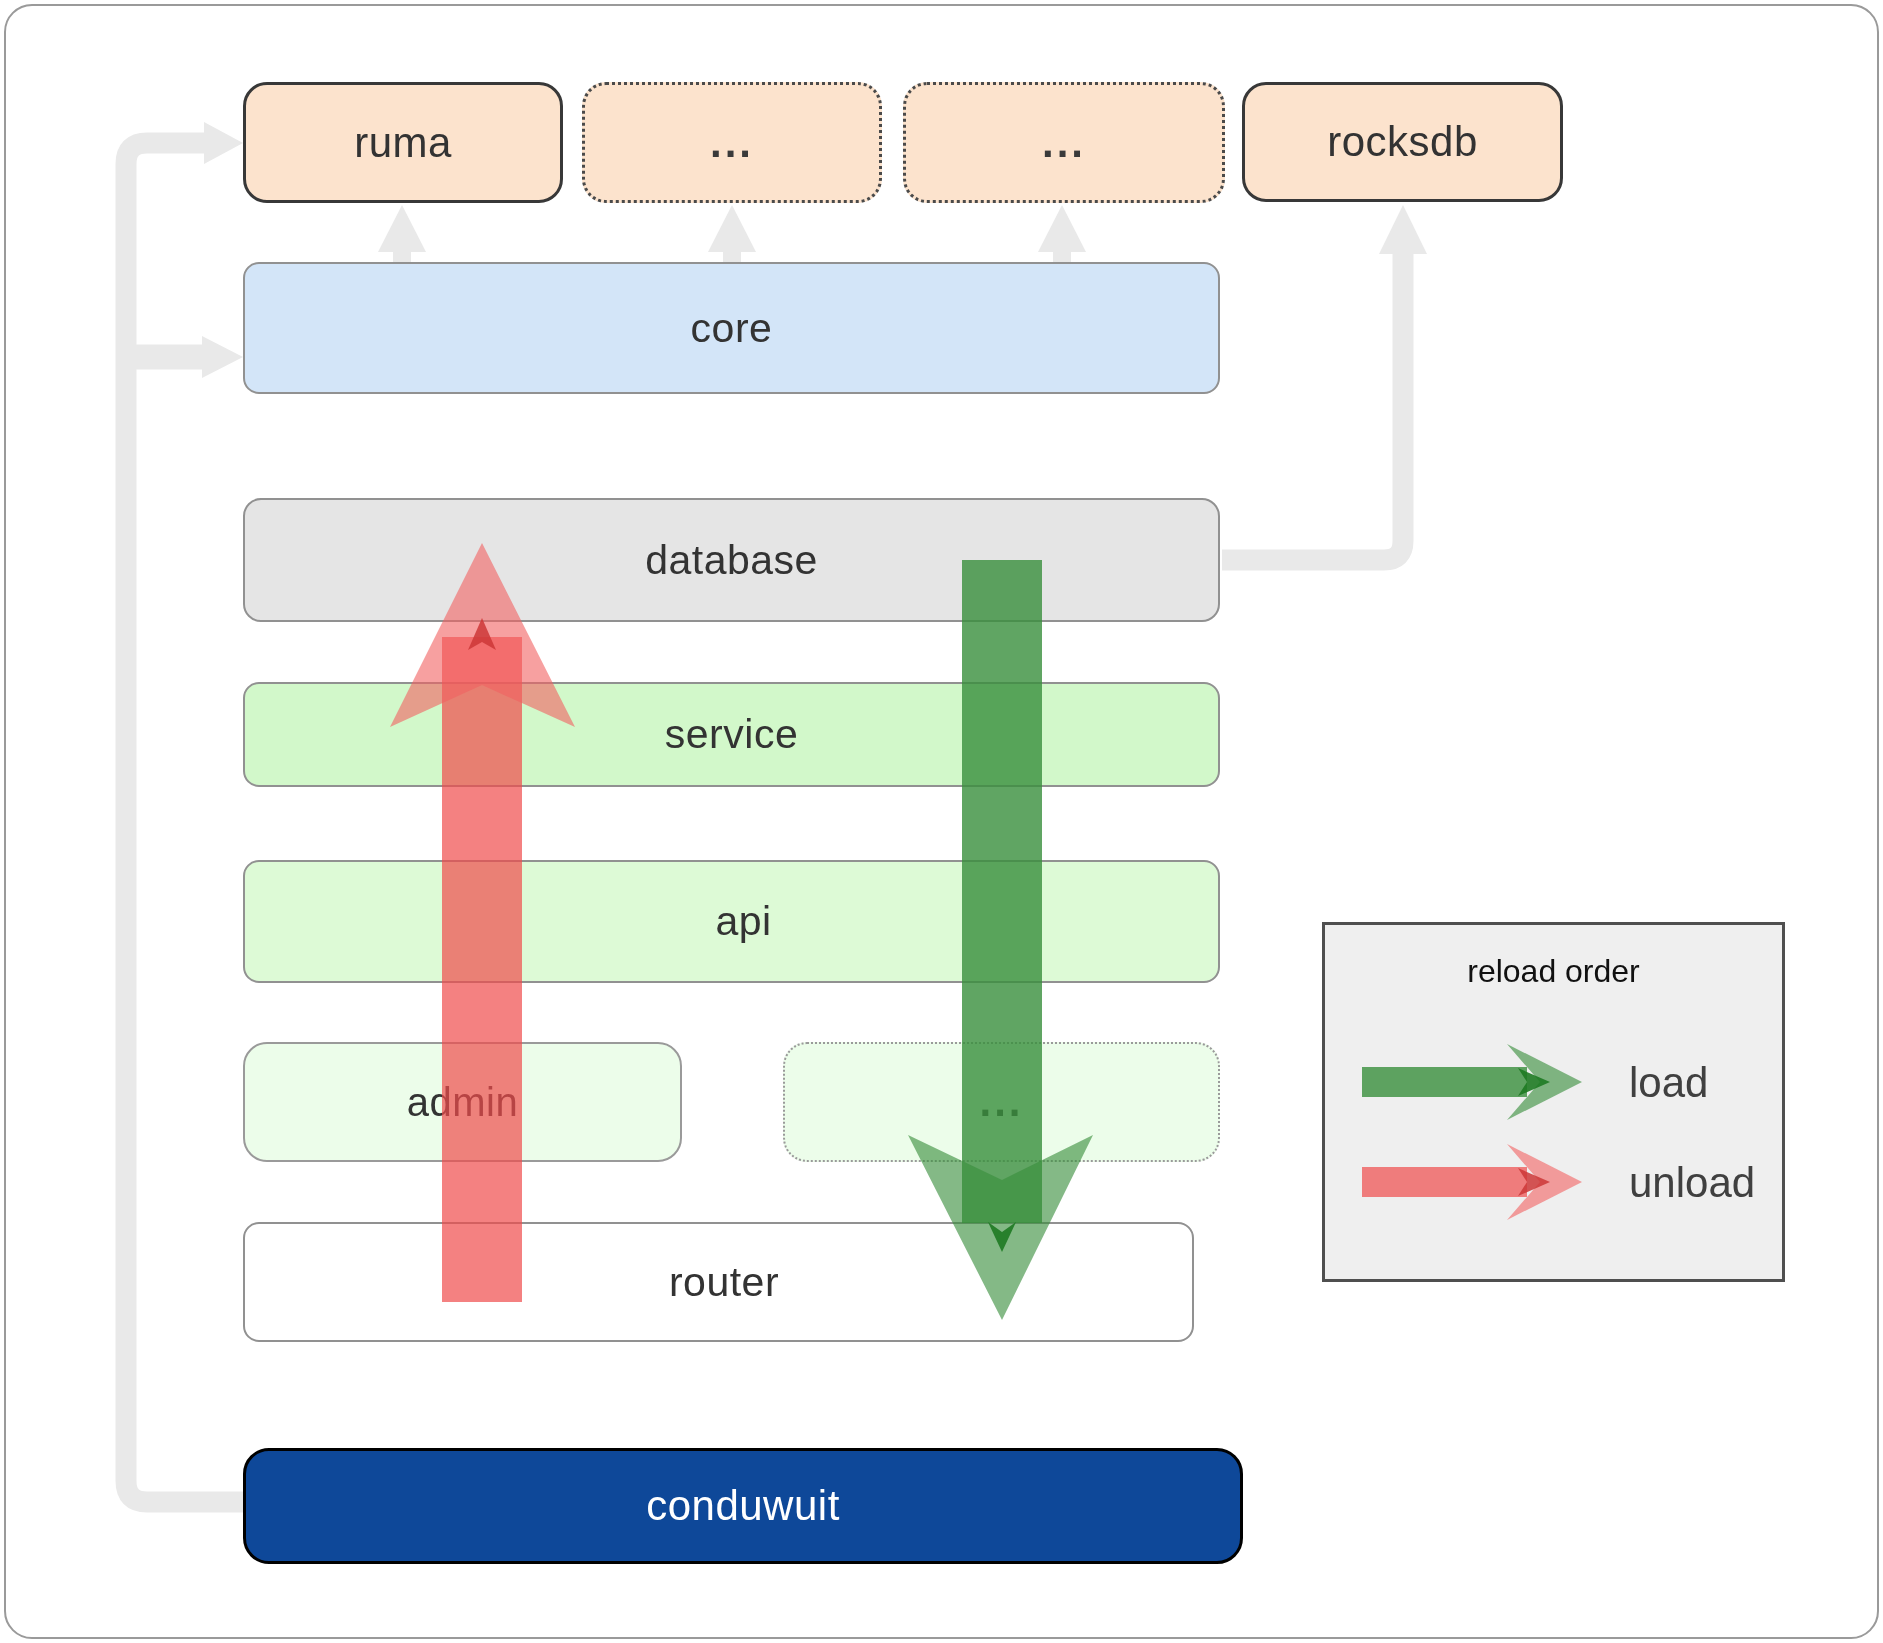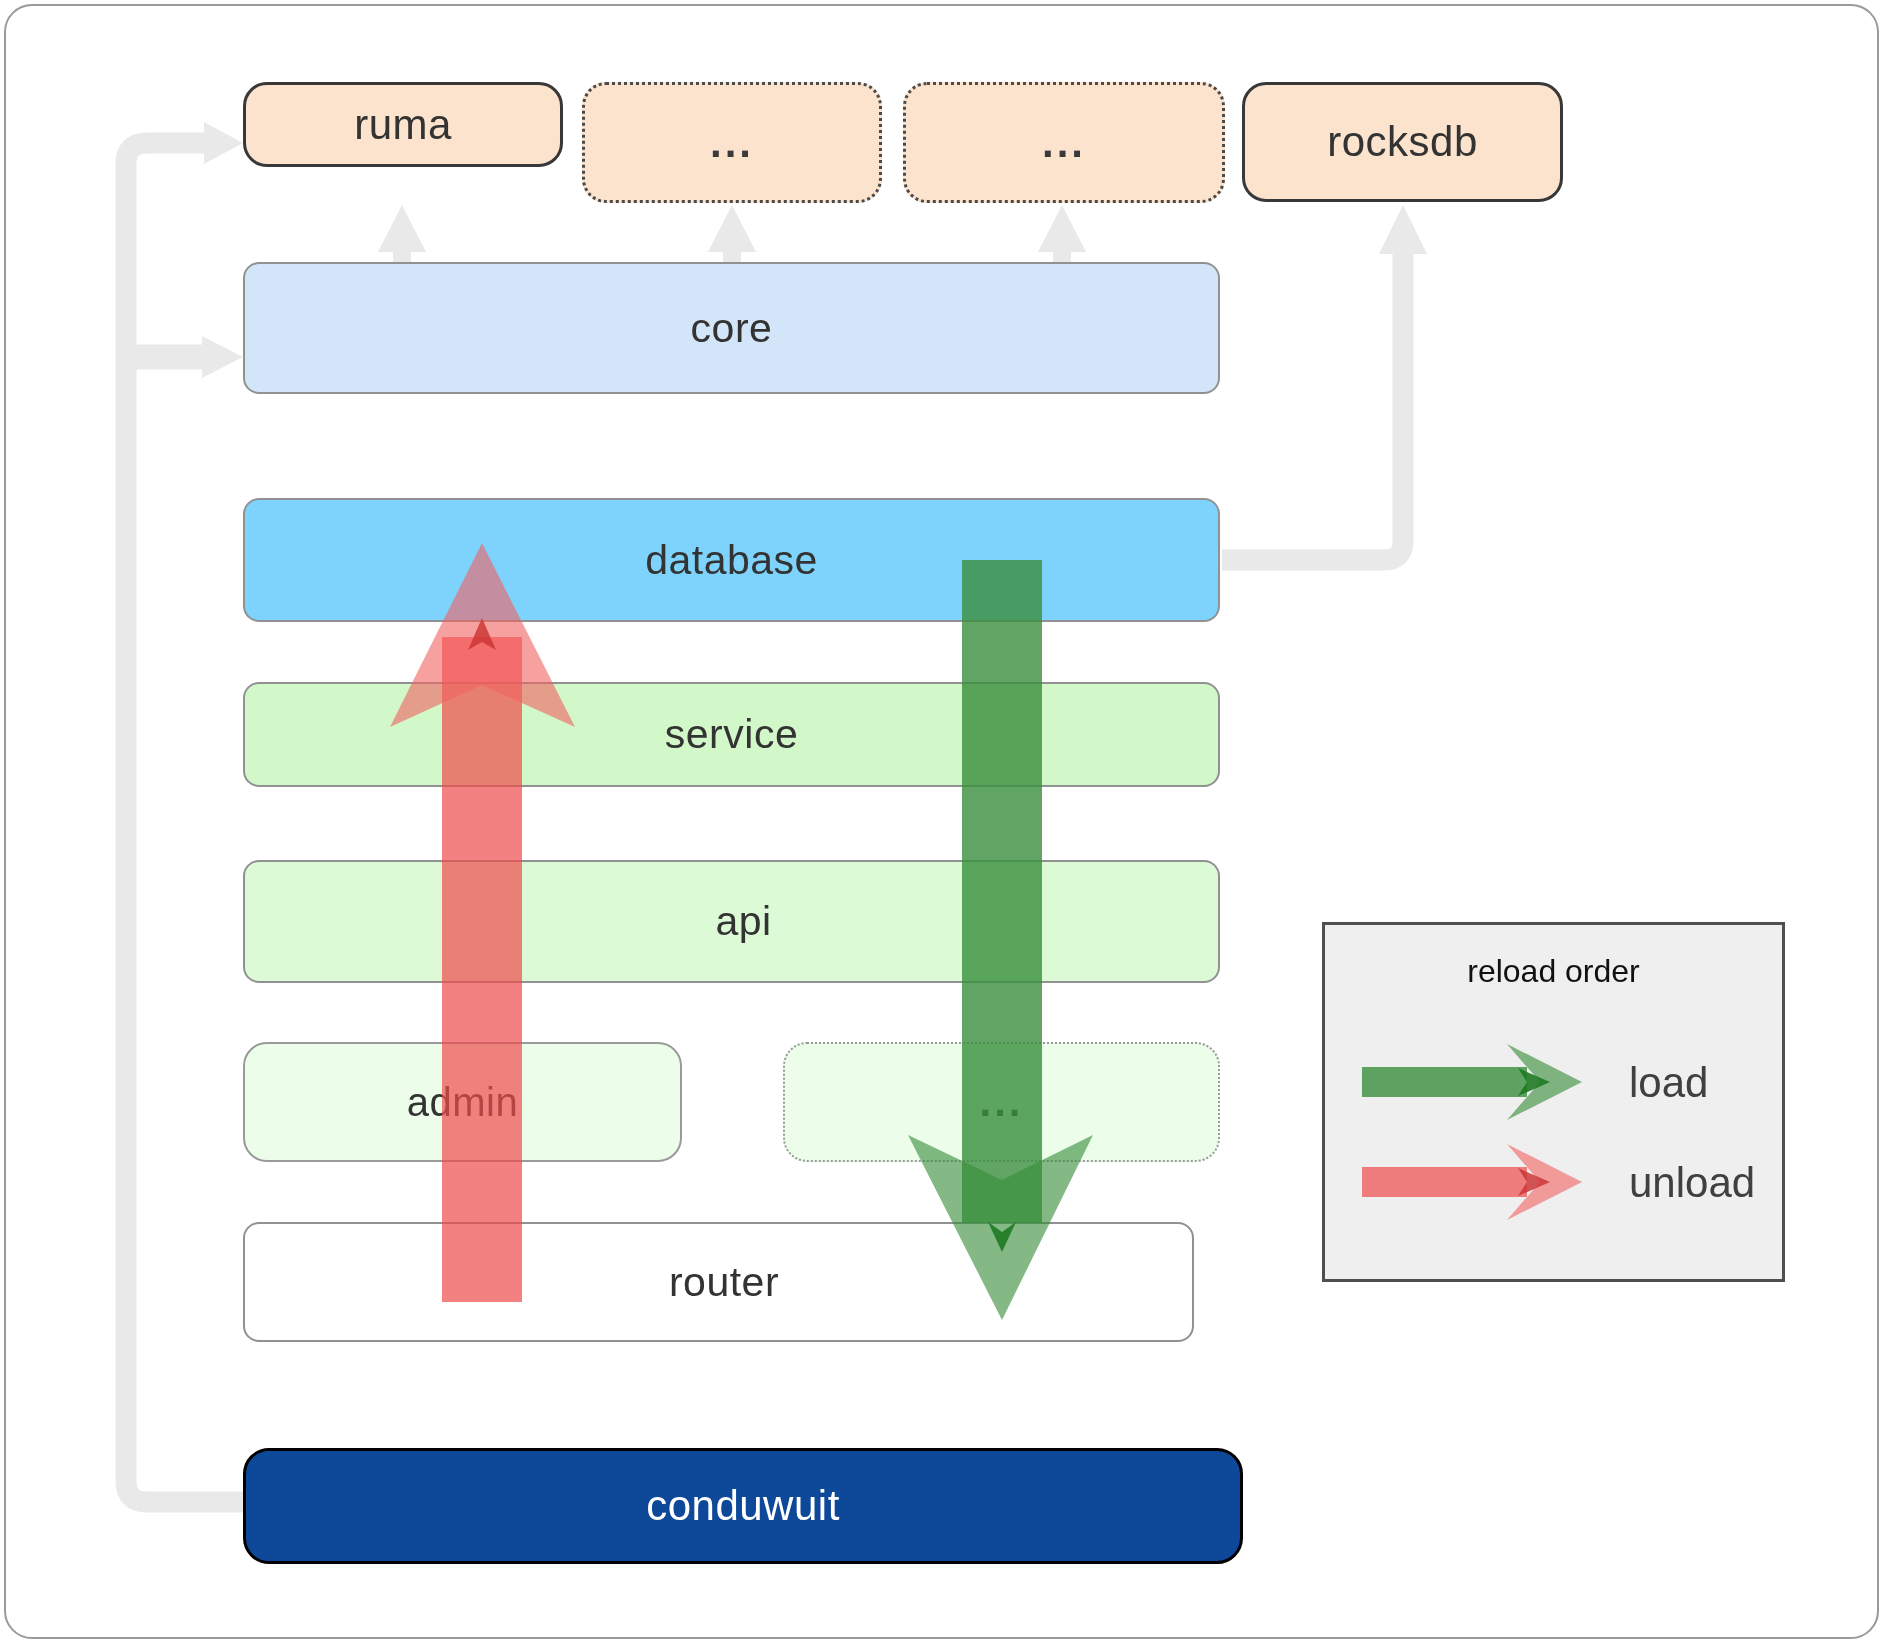--- a/index.html
+++ b/index.html
@@ -17,21 +17,21 @@
   .node{
     position:absolute;box-sizing:border-box;display:flex;align-items:center;justify-content:center;
     color:#333;font-size:41px;font-weight:500;z-index:2;letter-spacing:0.5px;
   }
   .peach{border:3px solid #383838;border-radius:24px;font-size:42px;}
   .peach.dashed{border-style:dotted;border-width:3px;border-color:#4a4a4a;}
   .layer{border:2px solid #919191;border-radius:16px;}
   .pill{border:2px solid #9a9a9a;border-radius:24px;font-size:40px;}
   .pill.dashed{border-style:dotted;}
   .dots{font-weight:700;font-size:42px;letter-spacing:3px;color:#3a3a3a;}
-  #n-ruma{left:243px;top:82px;width:320px;height:85px;}
+  #n-ruma{left:243px;top:82px;width:320px;height:121px;}
   #n-e1{left:582px;top:82px;width:300px;height:121px;}
   #n-e2{left:903px;top:82px;width:322px;height:121px;}
   #n-rocksdb{left:1242px;top:82px;width:321px;height:120px;}
   #n-core{left:243px;top:262px;width:977px;height:132px;}
   #n-database{left:243px;top:498px;width:977px;height:124px;}
   #n-service{left:243px;top:682px;width:977px;height:105px;}
   #n-api{left:243px;top:860px;width:977px;height:123px;}
   #n-admin{left:243px;top:1042px;width:439px;height:120px;}
   #n-e3{left:783px;top:1042px;width:437px;height:120px;}
   #n-router{left:243px;top:1222px;width:951px;height:120px;padding-left:11px;}
@@ -69,21 +69,21 @@
     <path d="M 1222 560 L 1384 560 Q 1403 560 1403 541 L 1403 250" fill="none" stroke-width="21" stroke="#e9e9e9"></path>
     <polygon points="1379,254 1403,205 1427,254" fill="#e9e9e9"></polygon>
   </svg>
 
   <div class="node peach" id="n-ruma" style="background: rgb(252, 227, 205);">ruma</div>
   <div class="node peach dashed dots" id="n-e1" style="background: rgb(252, 227, 205);">...</div>
   <div class="node peach dashed dots" id="n-e2" style="background: rgb(252, 227, 205);">...</div>
   <div class="node peach" id="n-rocksdb" style="background: rgb(252, 227, 205);">rocksdb</div>
 
   <div class="node layer" id="n-core" style="background: rgb(211, 229, 248);">core</div>
-  <div class="node layer" id="n-database" style="background: #7dd3fc;">database</div>
+  <div class="node layer" id="n-database" style="background: #e5e5e5; border-radius: 18px;">database</div>
   <div class="node layer" id="n-service" style="background: rgb(210, 248, 202);">service</div>
   <div class="node layer" id="n-api" style="background: rgb(221, 250, 214); padding-left: 24px;">api</div>
 
   <div class="node pill" id="n-admin" style="background: rgb(236, 253, 234);">admin</div>
   <div class="node pill dashed dots" id="n-e3" style="background: rgb(236, 253, 234);">...</div>
 
   <div class="node layer" id="n-router" style="background: rgb(255, 255, 255);">router</div>
   <div class="node" id="n-conduwuit" style="background: rgb(14, 72, 153);">conduwuit</div>
 
   <div id="legend">

